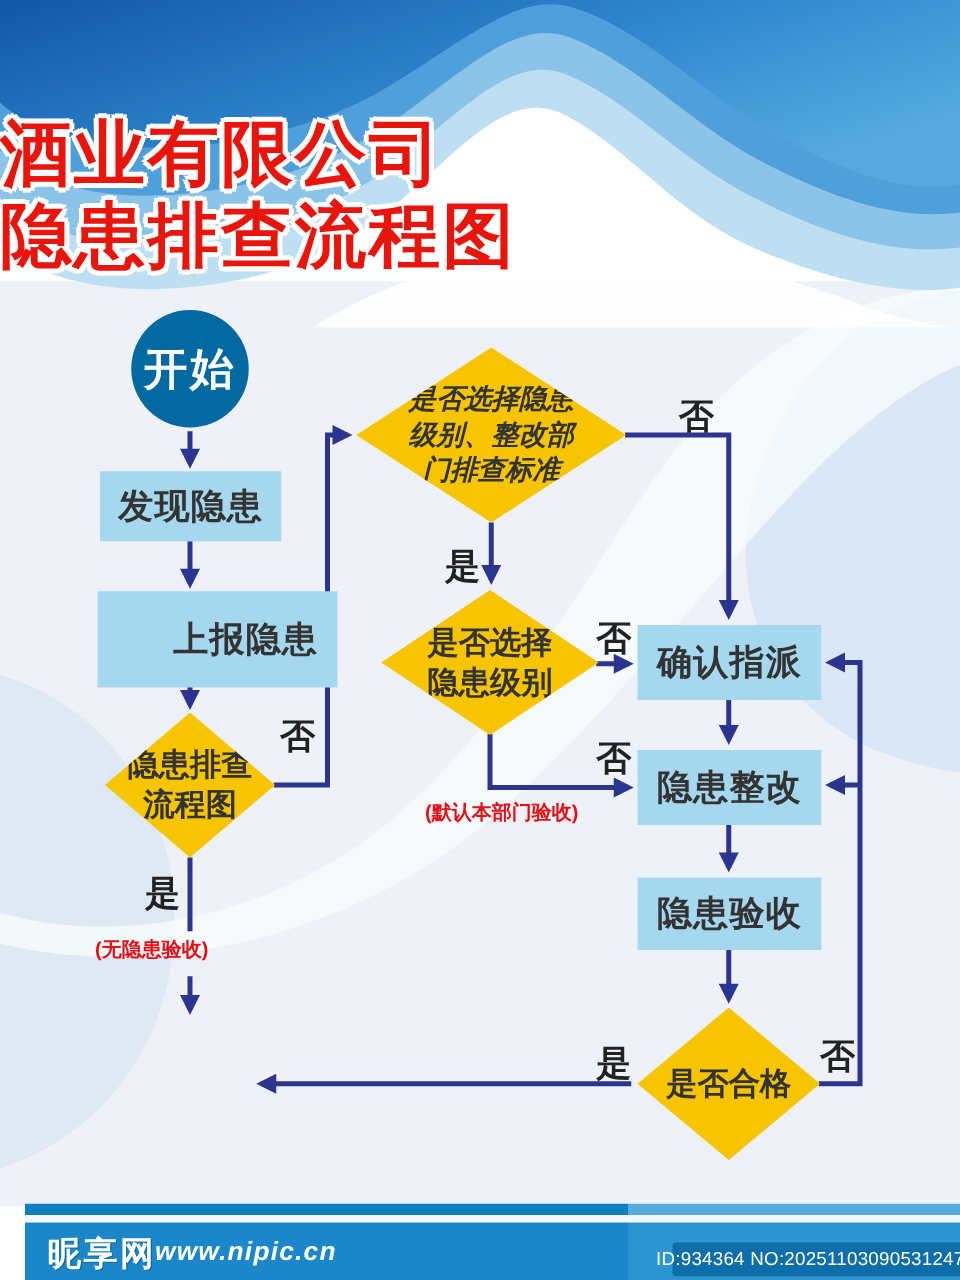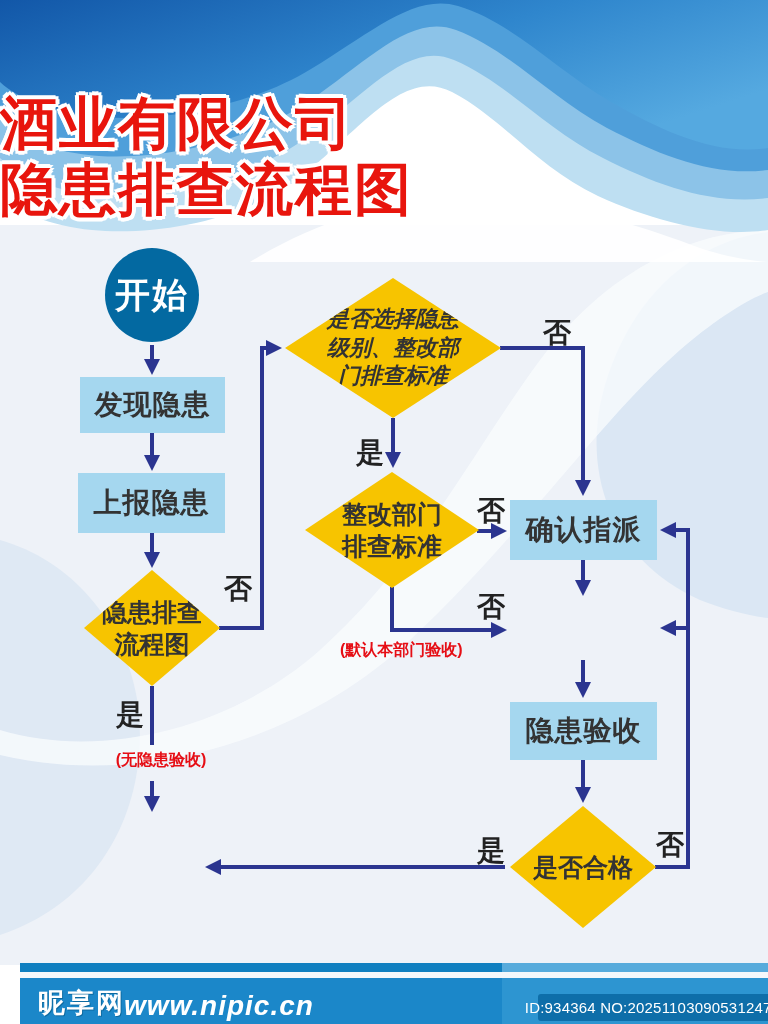--- a/index.html
+++ b/index.html
@@ -17,21 +17,21 @@
   }
   
   .node{position:absolute;display:flex;align-items:center;justify-content:center;
         text-align:center;z-index:6;color:#333;font-weight:bold;}
   .circle{background:#0369a1;border-radius:50%;color:#fff;font-size:35px;letter-spacing:2px;}
   .rect{background:#a5d7ef;font-size:28px;letter-spacing:1px;}
   .diamond{background:#f7c400;clip-path:polygon(50% 0,100% 50%,50% 100%,0 50%);}
   .diamond .wrap{line-height:1.3;}
   .n-start{left:105px;top:248px;width:94px;height:94px;}
   .n-find{left:80px;top:377px;width:145px;height:56px;}
-  .n-report{left:78px;top:473px;width:147px;height:60px;}
+  .n-report{left:78px;top:473px;width:147px;height:77px;padding-left:45px;}
   .n-immediate{left:84px;top:570px;width:136px;height:116px;font-size:25px;}
   .n-immediate .wrap{width:104px;}
   .n-select{left:285px;top:278px;width:216px;height:140px;font-size:22px;font-style:italic;}
   .n-select .wrap{width:148px;}
   .n-owndept{left:305px;top:472px;width:174px;height:116px;font-size:25px;}
   .n-owndept .wrap{width:104px;}
   .n-assign{left:510px;top:500px;width:147px;height:60px;align-items:center;}
   .n-rectify{left:510px;top:600px;width:147px;height:60px;}
   .n-accept{left:510px;top:702px;width:147px;height:58px;text-align:center;}
   .n-qualified{left:510px;top:806px;width:146px;height:122px;font-size:25px;}
@@ -40,32 +40,32 @@
   .elabel{position:absolute;z-index:7;font-weight:bold;font-size:28px;color:#222;}
   .lb-no1{left:224px;top:570px;}
   .lb-yes1{left:116px;top:696px;}
   .lb-yes2{left:356px;top:434px;}
   .lb-no2{left:543px;top:314px;}
   .lb-no3{left:477px;top:492px;}
   .lb-no4{left:477px;top:588px;}
   .lb-yes3{left:477px;top:832px;}
   .lb-no5{left:656px;top:826px;}
   .note{position:absolute;z-index:7;font-weight:bold;font-size:16px;color:#e60e15;white-space:nowrap;}
-  .note-nohazard{left:100px;top:750px;width:122px;text-align:center;white-space:normal;}
+  .note-nohazard{left:76px;top:750px;width:122px;white-space:normal;}
   .note-default{left:340px;top:640px;}
   
   .footer{position:absolute;left:0;top:963px;width:768px;height:61px;z-index:9;margin-left:20px;}
   .fbar-top{position:absolute;left:0;top:0;width:768px;height:9px;
     background:linear-gradient(to right,#0f7fc0 0,#0f7fc0 62.8%,#57abdc 62.8%,#57abdc 100%);}
   .fbar-white{position:absolute;left:0;top:9px;width:768px;height:6px;background:#f4f8fb;}
   .fbar-main{position:absolute;left:0;top:15px;width:768px;height:46px;
     background:linear-gradient(to right,#1b87c9 0,#1b87c9 62.8%,#2d95d1 62.8%,#2d95d1 100%);}
   .site-name{position:absolute;left:18px;top:22px;color:#fff;font-size:27px;font-weight:bold;
     letter-spacing:2px;text-shadow:1px 1px 0 #0d6aa0;}
-  .site-url{position:absolute;left:104px;top:27px;color:#fff;font-size:28px;font-weight:bold;
+  .site-url{position:absolute;left:104px;top:27px;color:#fff;font-size:21px;font-weight:bold;
     font-style:italic;letter-spacing:1px;}
   .id-box{position:absolute;left:518px;top:31px;width:246px;height:27px;background:#0e6ea9;
     border-radius:3px;display:flex;align-items:center;justify-content:center;}
   .id-text{color:#fff;font-size:15px;letter-spacing:0.2px;white-space:nowrap;}
 </style>
 </head>
 <body>
 
 <div class="poster">
 
@@ -131,24 +131,27 @@
   <div class="node rect n-report">
     <span>上报隐患</span>
   </div>
   <div class="node diamond n-immediate">
     <span class="wrap">隐患排查流程图</span>
   </div>
   <div class="node diamond n-select">
     <span class="wrap">是否选择隐患级别、整改部门排查标准</span>
   </div>
   <div class="node diamond n-owndept">
-    <span class="wrap">整改部门排查标准</span>
+    <span class="wrap">是否选择隐患级别</span>
   </div>
   <div class="node rect n-assign">
     <span>确认指派</span>
+  </div>
+  <div class="node rect n-rectify">
+    <span>隐患整改</span>
   </div>
   <div class="node rect n-accept">
     <span>隐患验收</span>
   </div>
   <div class="node diamond n-qualified">
     <span class="wrap">是否合格</span>
   </div>
 
   <span class="elabel lb-no1">否</span>
   <span class="elabel lb-yes1">是</span>

